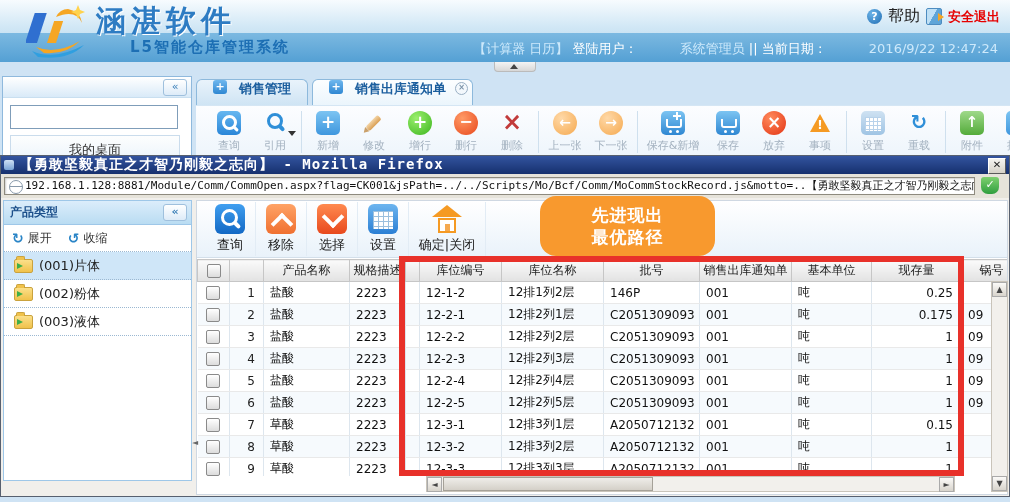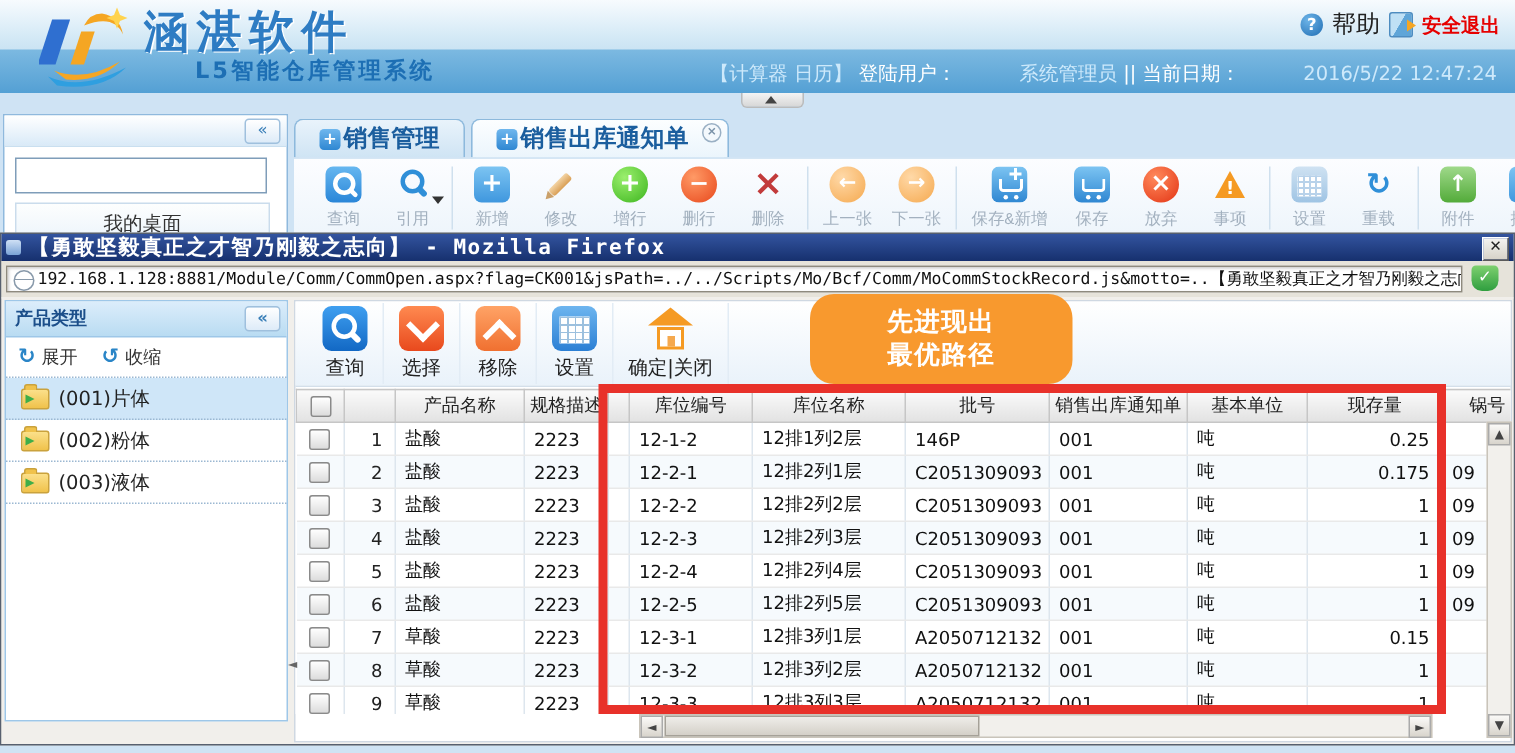--- a/index.html
+++ b/index.html
@@ -38,23 +38,23 @@
   .sidebar-head{height:20px;background:linear-gradient(#ffffff,#d9eaf8);border-bottom:1px solid #c9dff0;position:relative;}
   .btn-collapse{position:absolute;right:4px;top:2px;width:22px;height:15px;border:1px solid #9fc0dd;border-radius:3px;
     background:linear-gradient(#ffffff,#ddebf8);color:#3a7fb8;font-size:11px;line-height:13px;text-align:center;cursor:pointer;}
   .sidebar-input{position:absolute;left:7px;top:28px;width:168px;height:24px;border:1px solid #7f9db9;background:#fff;
     font-size:12px;padding:0 4px;box-sizing:border-box;}
   .sidebar-desk{position:absolute;left:7px;top:58px;width:168px;height:28px;border:1px solid #cadcec;
     background:linear-gradient(#fdfefe,#e9f3fb);color:#333;font-size:13px;line-height:28px;text-align:center;}
 
   
   .tabbar{position:absolute;left:196px;top:78px;right:0;height:27px;display:flex;align-items:flex-end;}
-  .tab{display:inline-flex;align-items:center;gap:2px;height:25px;padding:0 16px;margin-right:4px;
+  .tab{display:inline-flex;align-items:flex-start;gap:12px;height:25px;padding:0 16px;margin-right:4px;
     border:1px solid #8db9dc;border-bottom:none;border-radius:6px 6px 0 0;
-    background:linear-gradient(#e9f3fb,#cfe4f4);font-size:16px;font-weight:bold;color:#1b5e9e;position:relative;cursor:pointer;}
+    background:linear-gradient(#e9f3fb,#cfe4f4);font-size:13px;font-weight:bold;color:#1b5e9e;position:relative;cursor:pointer;}
   .tab.active{background:linear-gradient(#fcfeff,#ebf5fc);padding-right:26px;}
   .tab-plus{width:14px;height:14px;border-radius:3px;background:linear-gradient(#6fb7ee,#2f87d2);
     color:#fff;font-size:11px;font-weight:bold;line-height:14px;text-align:center;}
   .tab-plus::before{content:"+";}
   .tab-close{position:absolute;right:4px;top:2px;width:11px;height:11px;border-radius:50%;border:1px solid #9ab0c4;
     color:#7a92a8;font-size:8px;line-height:10px;text-align:center;background:#f3f8fc;cursor:pointer;}
   .tab-close::before{content:"×";}
 
   
   .main-toolbar{position:absolute;left:196px;top:105px;right:0;height:52px;display:flex;align-items:flex-start;
@@ -225,21 +225,21 @@
       <span class="help-label">帮助</span>
       <span class="door-ico"></span>
       <span class="logout-label">安全退出</span>
     </div>
     <div class="info-text">
       <span class="pale">【计算器  日历】</span>
       <span>登陆用户：</span>
       <span class="pale">系统管理员</span>
       <span>||</span>
       <span>当前日期：</span>
-      <span class="pale">2016/5/22 12:47:24</span>
+      <span class="pale">2016/9/22 12:47:24</span>
     </div>
   </div>
   <div class="collapse-handle"></div>
 
   <div class="sidebar">
     <div class="sidebar-head">
       <span class="btn-collapse">«</span>
     </div>
     <input class="sidebar-input" value="" style="">
     <div class="sidebar-desk">我的桌面</div>
@@ -291,21 +291,21 @@
       <span class="tb-sep"></span>
       <div class="tbi">
         <span class="mi ico-arrow-left-orange"></span>
         <span class="tbi-label">上一张</span>
       </div>
       <div class="tbi">
         <span class="mi ico-arrow-right-orange"></span>
         <span class="tbi-label">下一张</span>
       </div>
       <span class="tb-sep"></span>
-      <div class="tbi" style="width: 64px; font-family: Liberation Mono, monospace;">
+      <div class="tbi" style="width: 64px;">
         <span class="mi ico-cart-plus"></span>
         <span class="tbi-label">保存&amp;新增</span>
       </div>
       <div class="tbi">
         <span class="mi ico-cart"></span>
         <span class="tbi-label">保存</span>
       </div>
       <div class="tbi">
         <span class="mi ico-x-red-circle"></span>
         <span class="tbi-label">放弃</span>
@@ -381,26 +381,26 @@
       </div>
       <span class="splitter-arrow">◄</span>
 
       <div class="grid">
         <div class="grid-toolbar">
             <div class="pti">
               <span class="pico pico-mag"></span>
               <span class="pti-label">查询</span>
             </div>
             <div class="pti">
+              <span class="pico pico-chev-up"></span>
+              <span class="pti-label">移除</span>
+            </div>
+            <div class="pti">
               <span class="pico pico-chev-down"></span>
               <span class="pti-label">选择</span>
-            </div>
-            <div class="pti">
-              <span class="pico pico-chev-up"></span>
-              <span class="pti-label">移除</span>
             </div>
             <div class="pti">
               <span class="pico pico-calendar"></span>
               <span class="pti-label">设置</span>
             </div>
             <div class="pti" style="width: 76px;">
               <span class="pico pico-house"></span>
               <span class="pti-label">确定|关闭</span>
             </div>
           </div>

